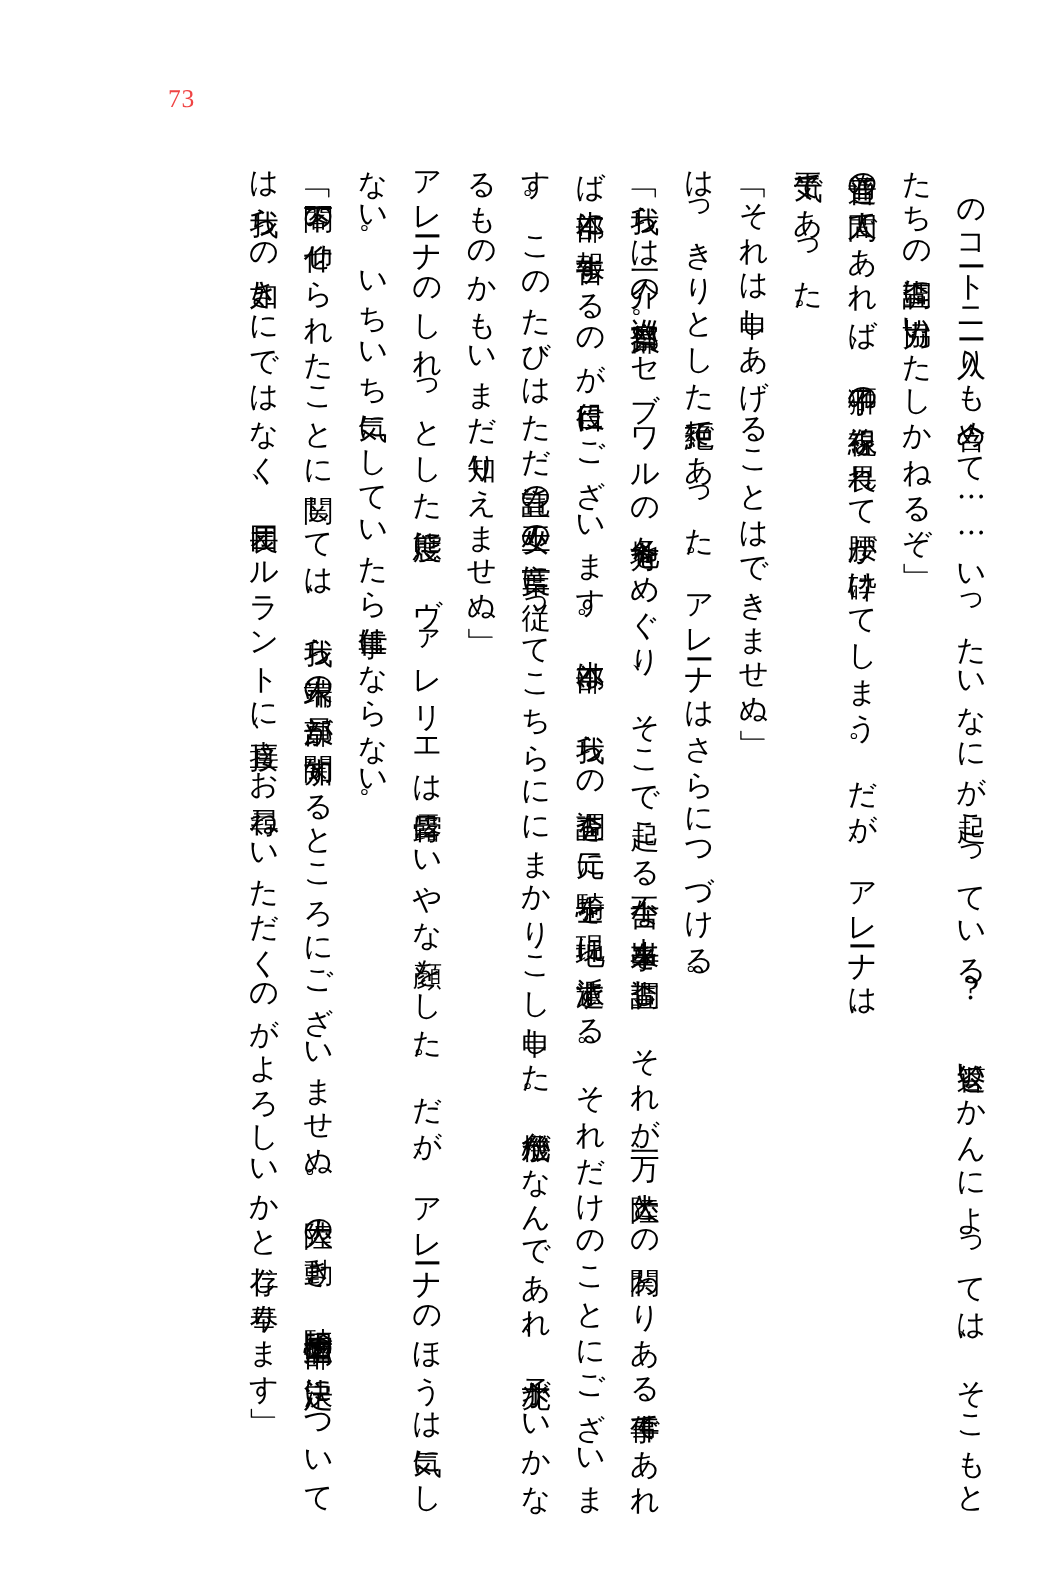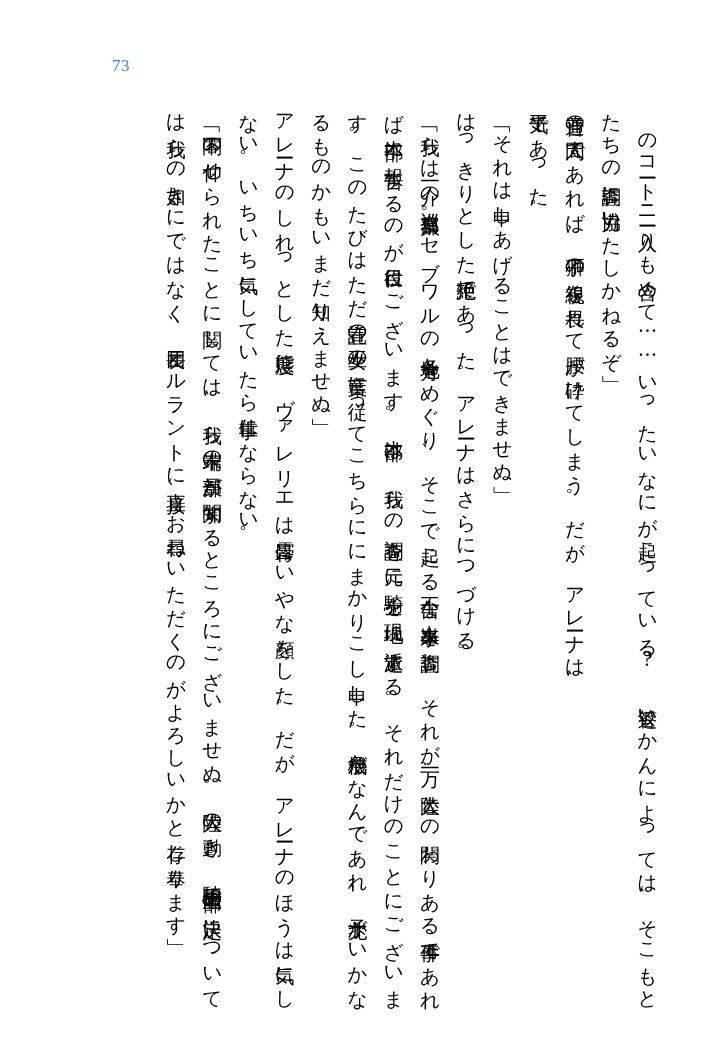--- a/index.html
+++ b/index.html
@@ -25,21 +25,21 @@
     background: #ffffff;
   }
 
   .page-number {
     position: absolute;
     left: 112px;
     top: 56px;
     font-size: 17px;
     font-family: "Liberation Serif", "DejaVu Serif", serif;
     letter-spacing: 0.5px;
-    color: #3b82f6;
+    color: #ef4444;
   }
 
   
   .vtext {
     position: absolute;
     right: 38px;
     top: 100px;
     width: 590px;
     height: 900px;
     writing-mode: vertical-rl;

